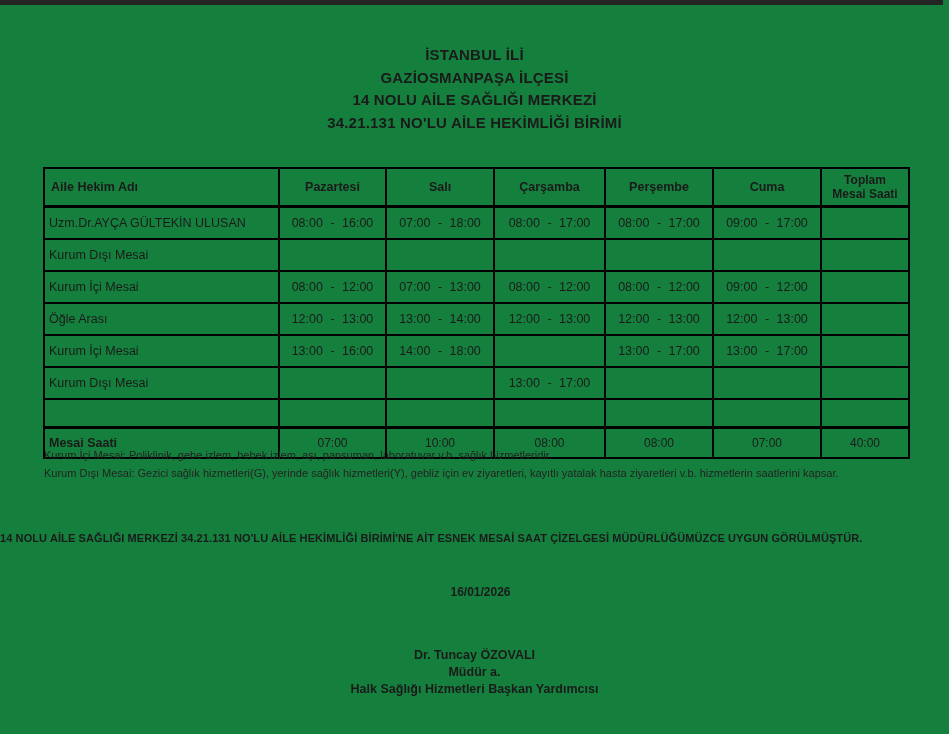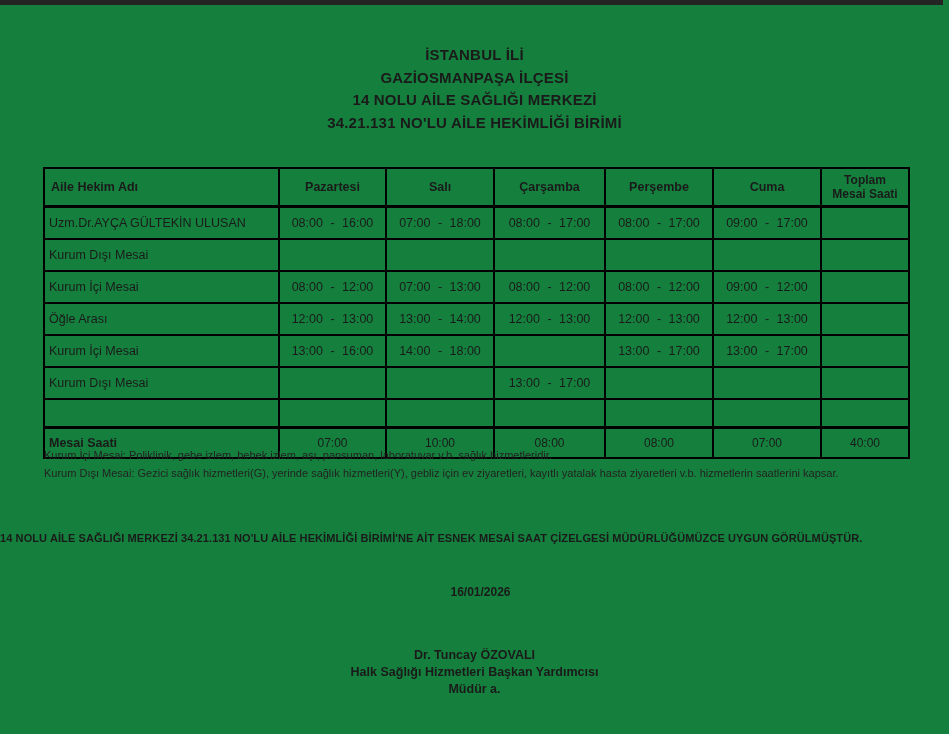--- a/index.html
+++ b/index.html
@@ -156,17 +156,17 @@
   </div>
 
   <div class="approval-statement">14 NOLU AİLE SAĞLIĞI MERKEZİ 34.21.131 NO'LU AİLE HEKİMLİĞİ BİRİMİ'NE AİT ESNEK MESAİ SAAT ÇİZELGESİ MÜDÜRLÜĞÜMÜZCE UYGUN GÖRÜLMÜŞTÜR.</div>
 
   <div class="date-block">
     <div>16/01/2026</div>
   </div>
 
   <div class="sig-block">
     <div>Dr. Tuncay ÖZOVALI</div>
+    <div>Müdür a.</div>
     <div>Halk Sağlığı Hizmetleri Başkan Yardımcısı</div>
-    <div>Müdür a.</div>
   </div>
 
 </div>
 
 </body></html>

